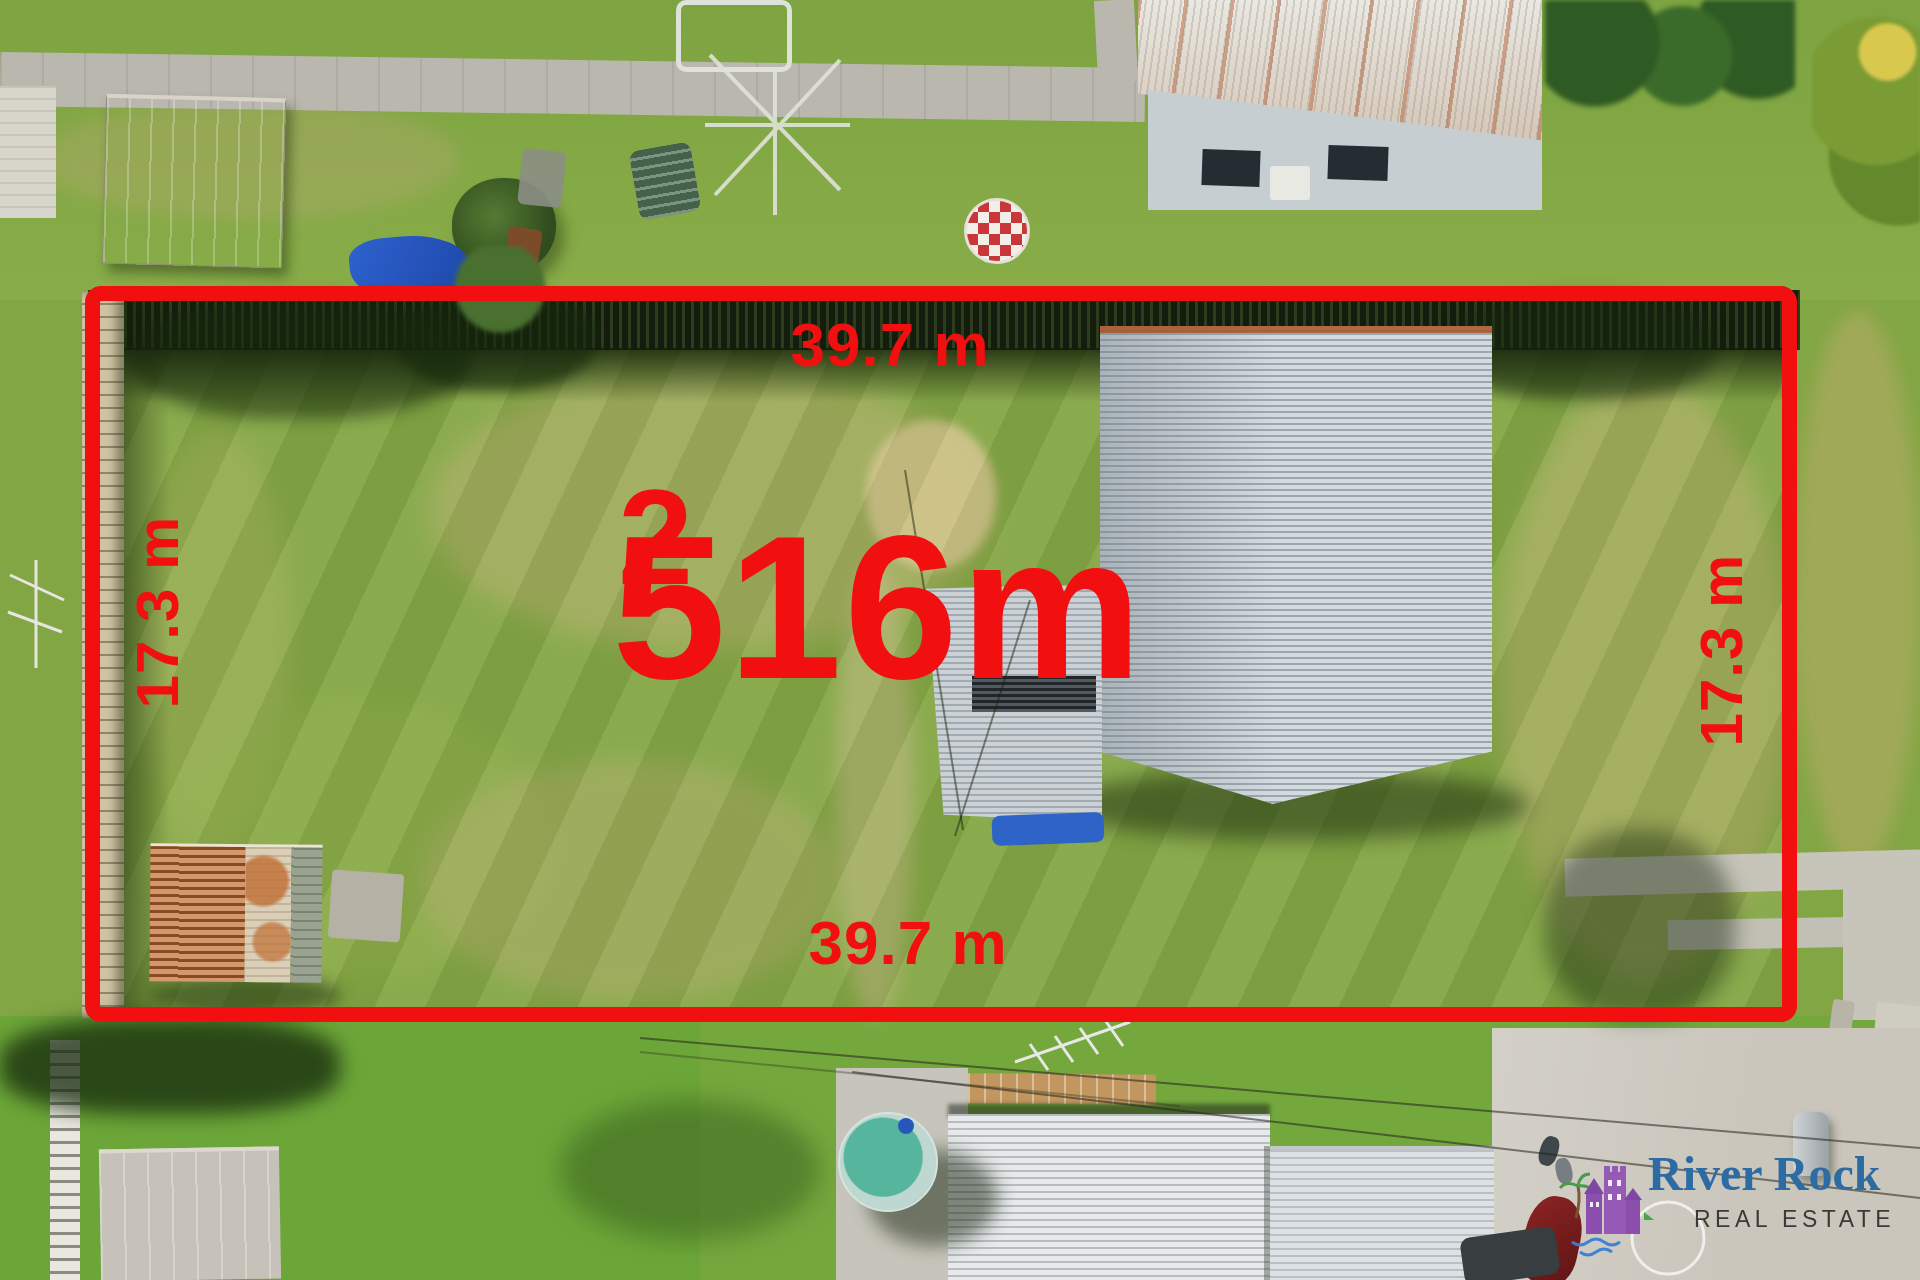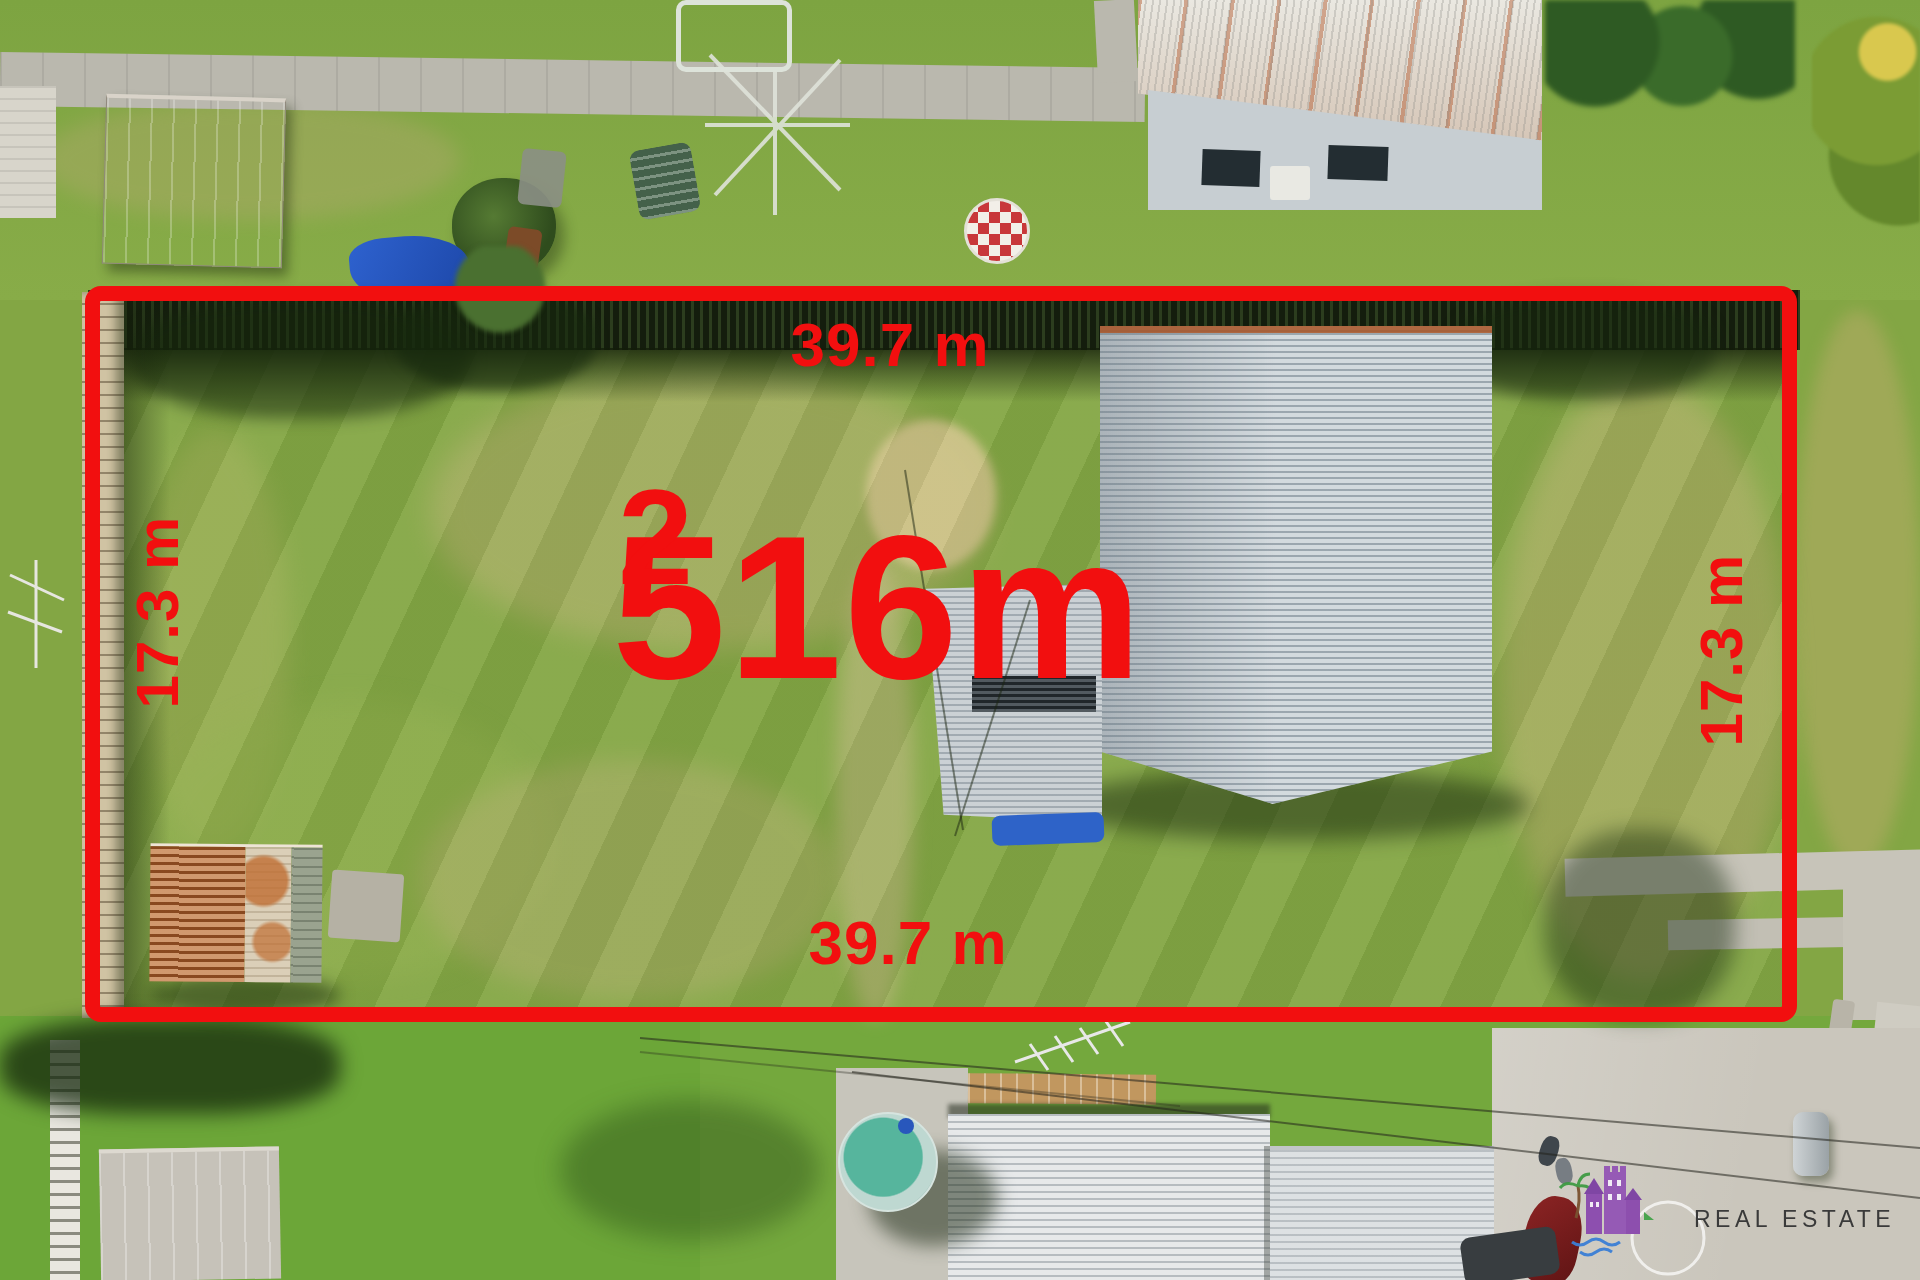--- a/index.html
+++ b/index.html
@@ -317,15 +317,16 @@
         <rect x="40" y="60" width="3" height="5"></rect>
     </g>
     <rect x="70" y="58" width="14" height="34" fill="#8a49ae"></rect>
     <polygon points="68,58 77,46 86,58" fill="#7b3fa3"></polygon>
     <polygon points="88,70 98,78 88,78" fill="#44a34a"></polygon>
     <g stroke="#3b7fd6" stroke-width="3" fill="none">
       <path d="M16,100 q8,6 16,0 t16,0 t16,0"></path>
       <path d="M24,110 q8,6 16,0 t16,0"></path>
     </g>
   </svg>
+  <div class="logo-name">River Rock</div>
   <div class="logo-tag">REAL ESTATE</div>
 
 </div>
 
 </body></html>

